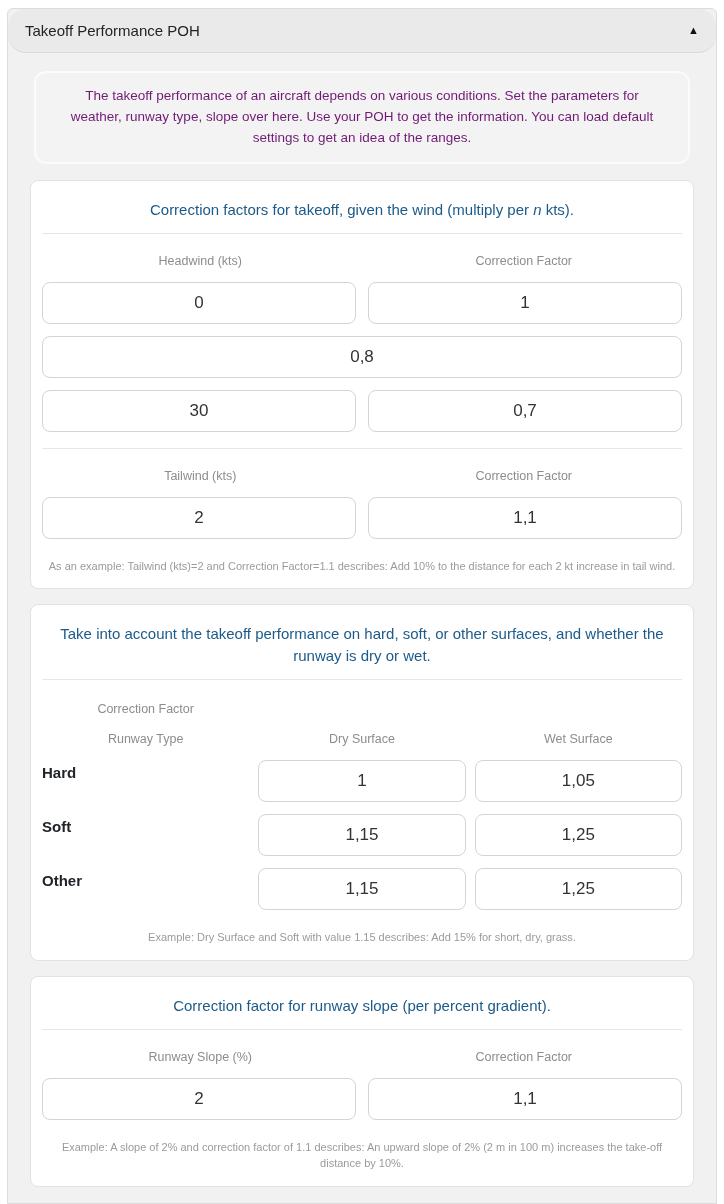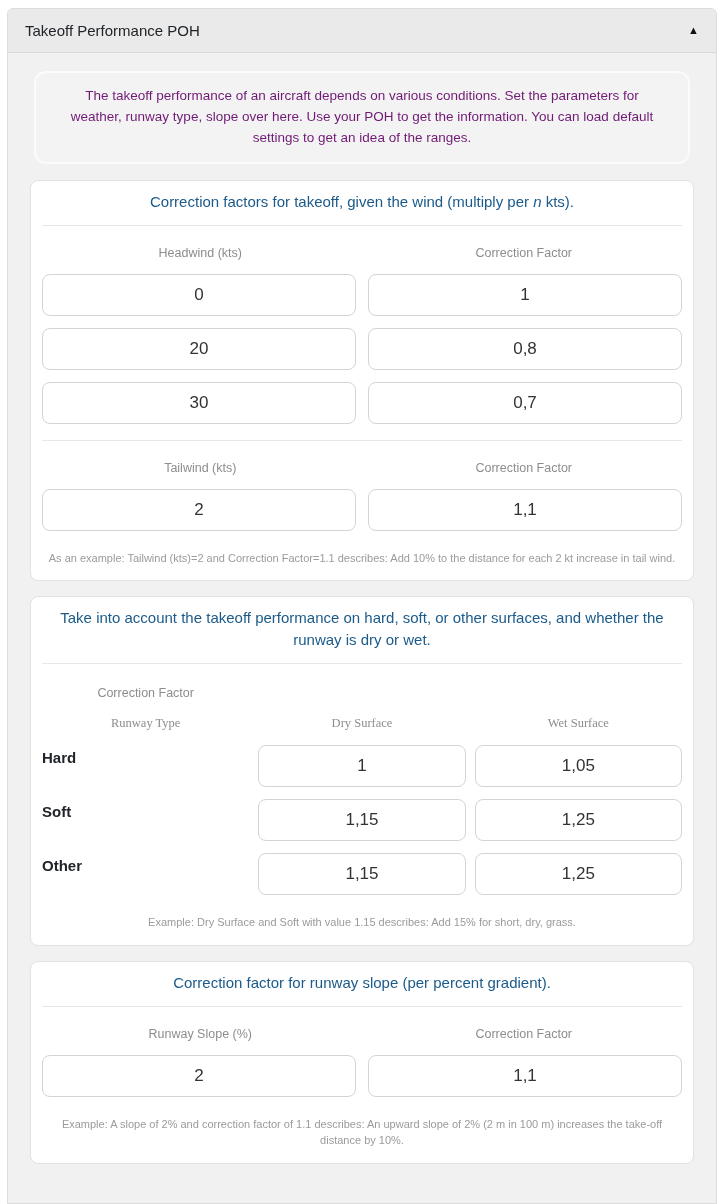--- a/index.html
+++ b/index.html
@@ -20,20 +20,21 @@
   }
   .panel-header {
     height: 44px;
     background: #eaeaea;
     border-bottom: 1px solid #d9d9d9;
     display: flex;
     align-items: center;
     justify-content: space-between;
     padding: 0 17px;
     cursor: pointer;
+    border-radius: 18px;
   }
   .panel-title {
     font-size: 15px;
     color: #212529;
   }
   .collapse-arrow {
     font-size: 11px;
     color: #111111;
     cursor: pointer;
     line-height: 1;
@@ -49,21 +50,21 @@
     border-radius: 12px;
     text-align: center;
     color: #701a75;
     font-size: 13.5px;
     line-height: 1.55;
   }
   .card {
     background: #ffffff;
     border: 1px solid #e2e2e2;
     border-radius: 8px;
-    padding: 2px 11px 14px 11px;
+    padding: 10px 11px 14px 11px;
     margin-bottom: 15px;
   }
   .card-title {
     text-align: center;
     color: #1b5a8a;
     font-size: 15px;
     line-height: 1.45;
     margin: 8px 6px 12px 6px;
   }
   .card-title .italic { font-style: italic; }
@@ -117,21 +118,21 @@
     column-gap: 9px;
     align-items: start;
     margin-bottom: 12px;
   }
   .grid3 .cell-center {
     text-align: center;
     color: #8d8d8d;
     font-size: 12.5px;
   }
   .group-label-row { margin: 22px 0 16px 0; }
-  .header-row { margin: 0 0 14px 0; font-family: Liberation Serif, serif; }
+  .header-row { margin: 0 0 14px 0; }
   .row-type-label {
     font-size: 15px;
     font-weight: 600;
     color: #212529;
     padding-top: 4px;
     text-align: left;
   }
 </style>
 </head>
 <body>
@@ -156,21 +157,20 @@
       <div class="col-labels">
         <div class="col-label">Headwind (kts)</div>
         <div class="col-label">Correction Factor</div>
       </div>
 
       <div class="input-row">
         <input class="num-input" type="text" value="0" style="">
         <input class="num-input" type="text" value="1" style="">
       </div>
       <div class="input-row">
-        <input class="num-input" type="text" value="20" style="">
         <input class="num-input" type="text" value="0,8" style="">
       </div>
       <div class="input-row">
         <input class="num-input" type="text" value="30" style="">
         <input class="num-input" type="text" value="0,7" style="">
       </div>
 
       <hr class="divider divider-lower">
 
       <div class="col-labels">

